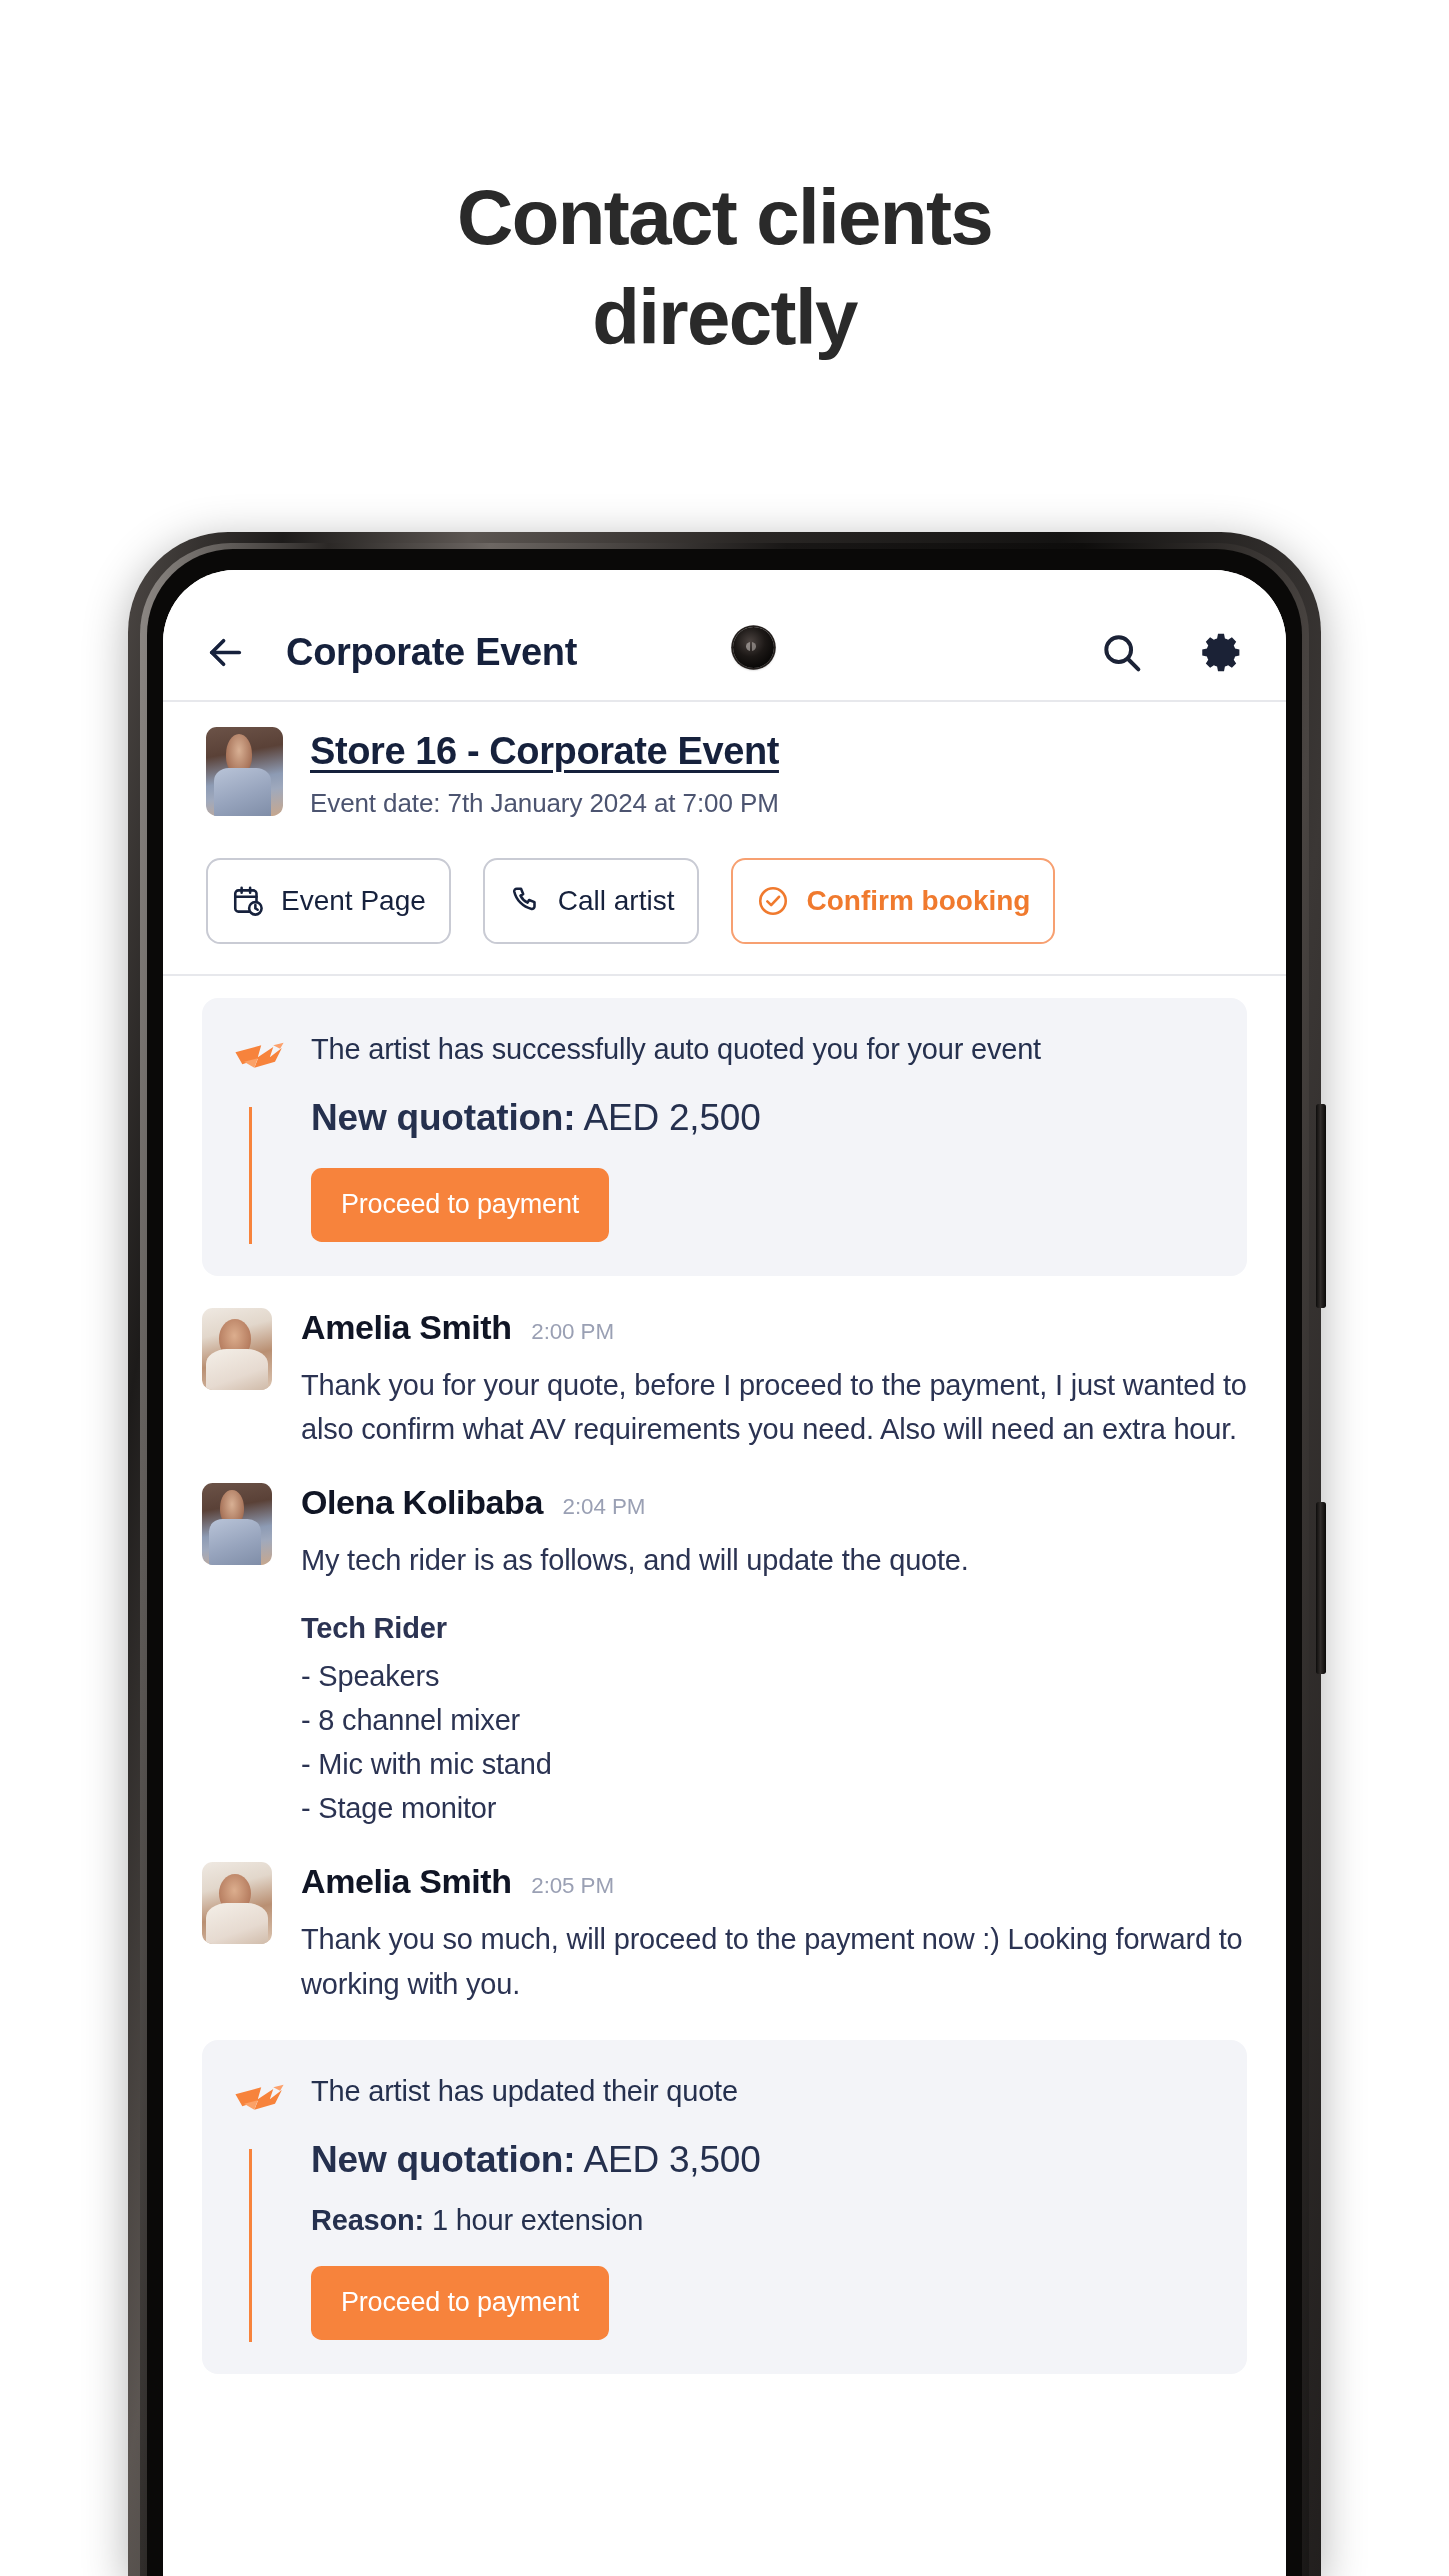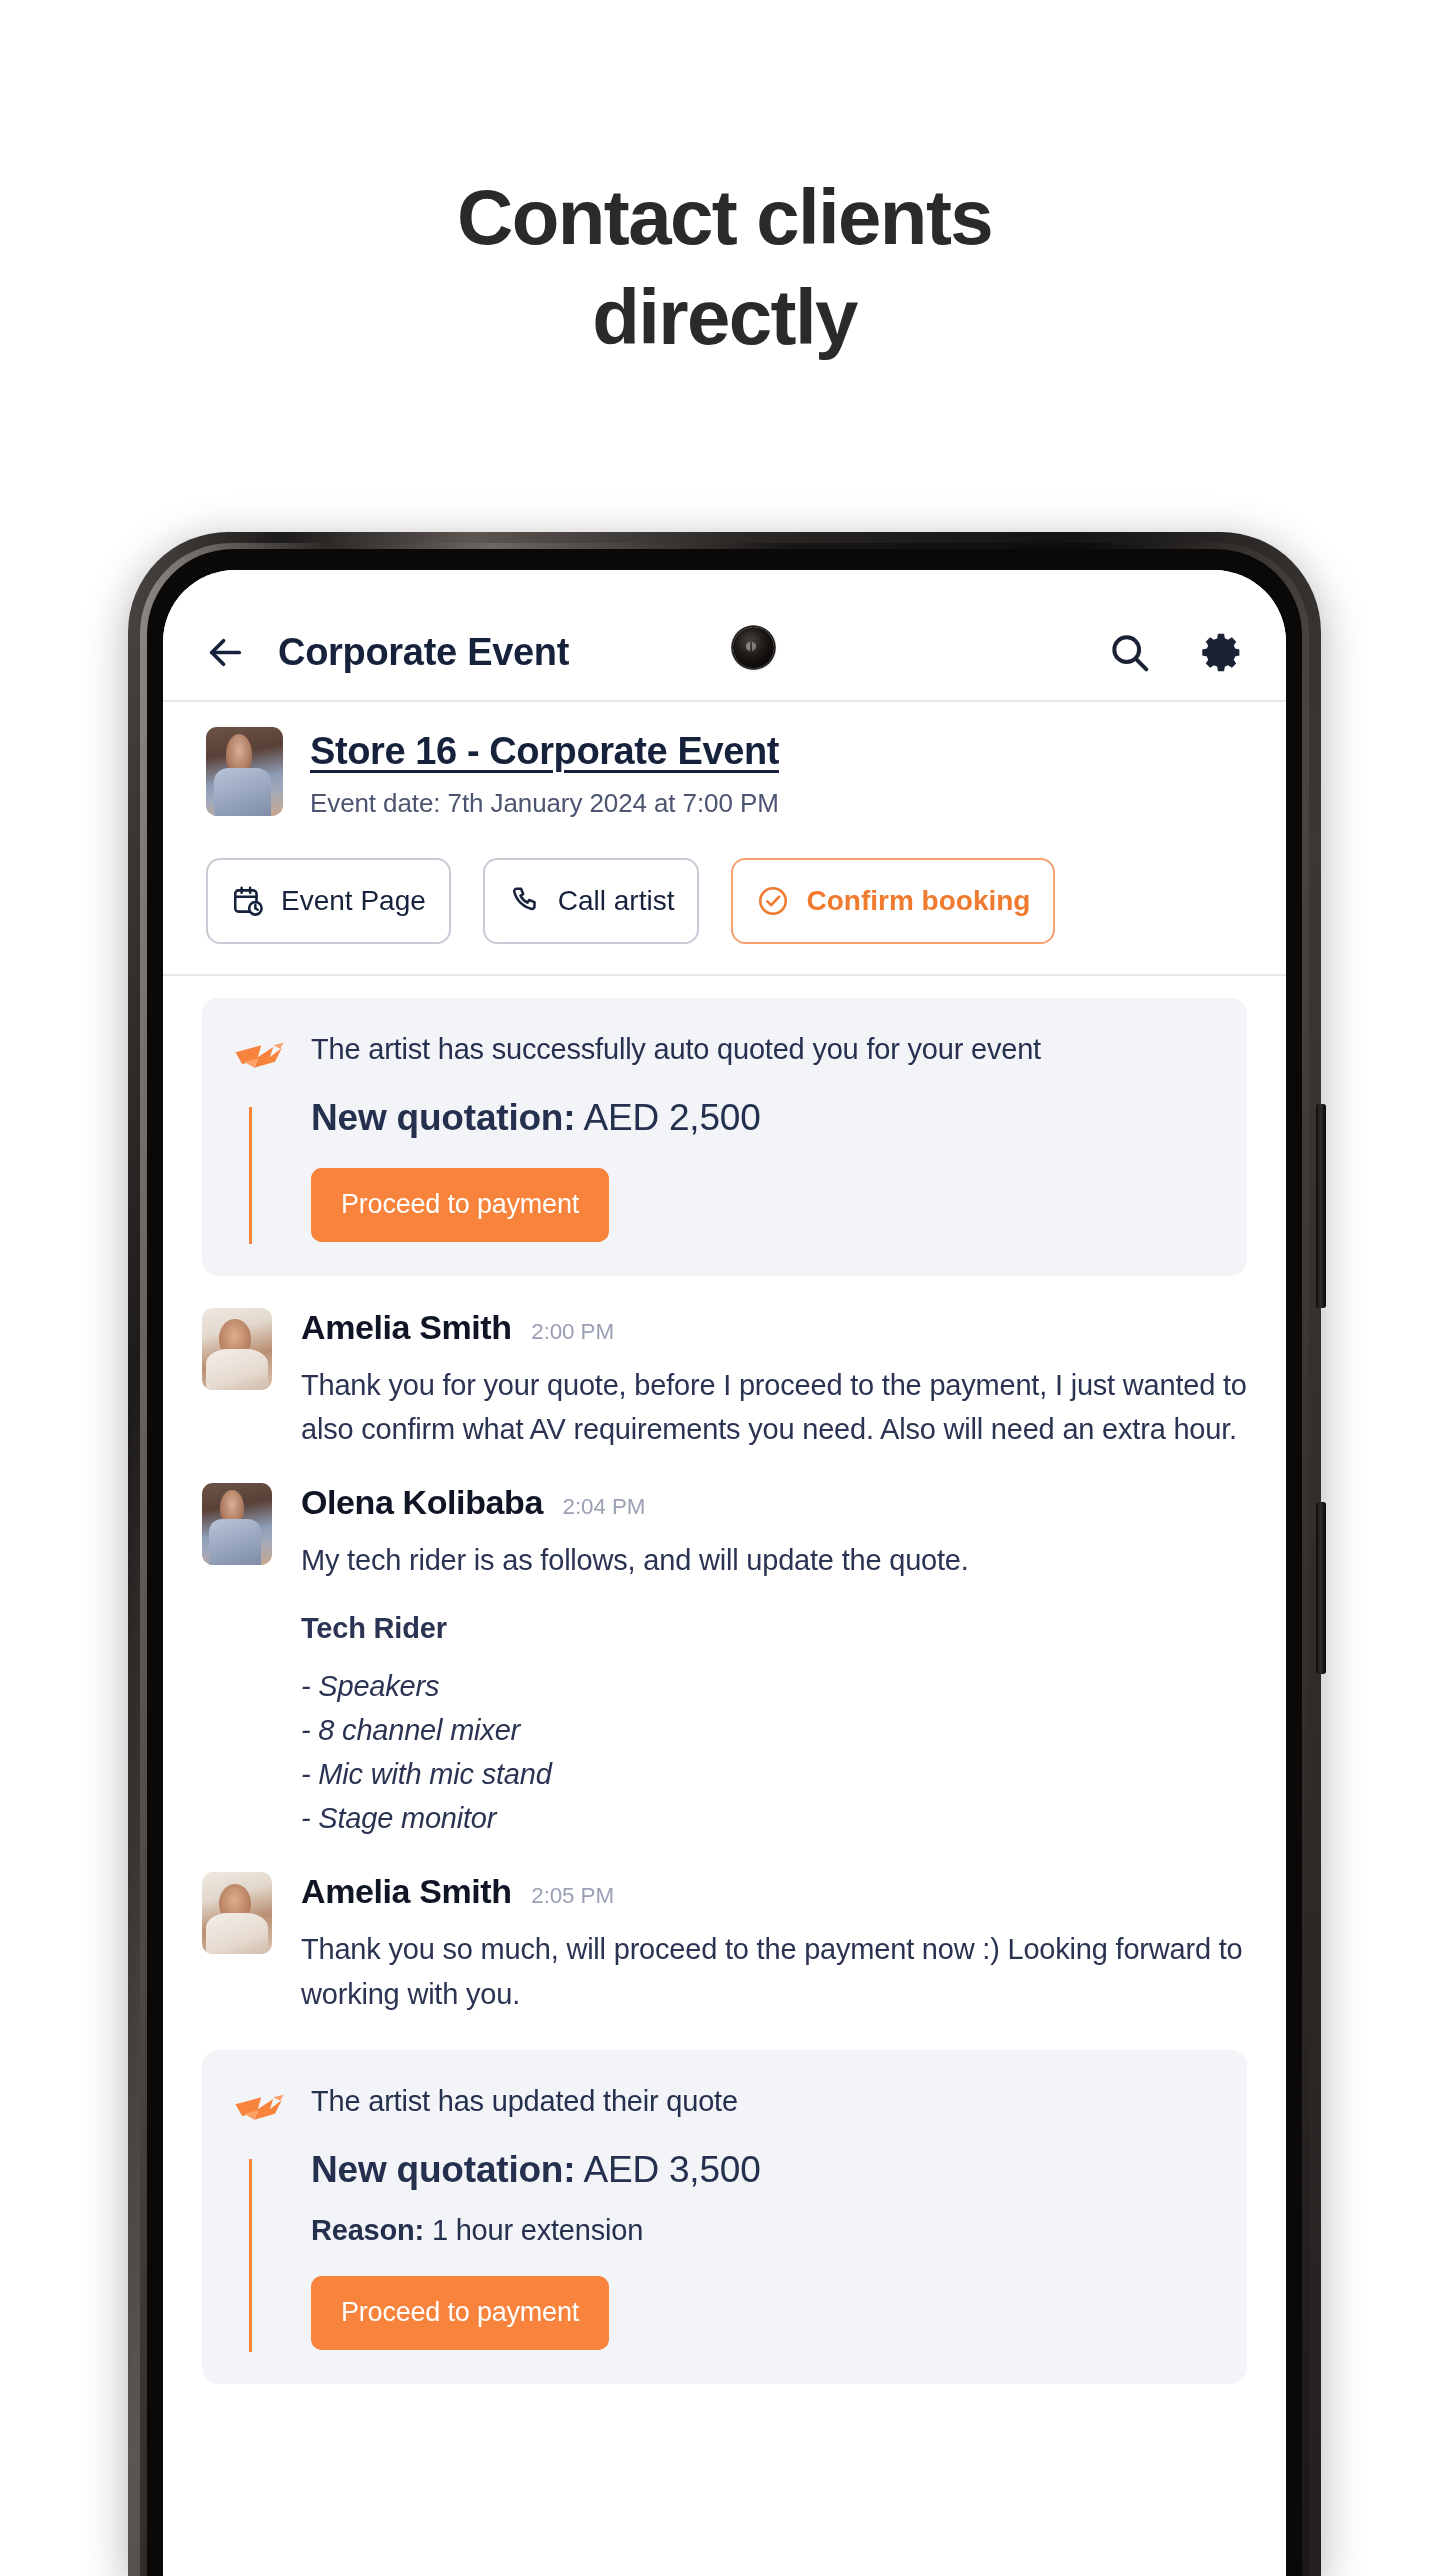--- a/index.html
+++ b/index.html
@@ -82,20 +82,21 @@
     background: linear-gradient(90deg,#cfc9c6 0 42%, transparent 42% 58%, #bdb6b2 58% 100%);
     opacity: .55;
   }
 
   
   .appbar {
     height: 130px;
     display: flex; align-items: center;
     padding: 34px 41px 0 39px;
     background: #fff;
+    gap: 8px;
   }
   .back-icon { width: 47px; height: 47px; flex: 0 0 auto; }
   .appbar-title {
     margin-left: 29px;
     font-size: 38px; font-weight: 600;
     color: #16213c; letter-spacing: -0.3px;
     white-space: nowrap;
   }
   .appbar-spacer { flex: 1 1 auto; }
   .appbar-icon { width: 45px; height: 45px; flex: 0 0 auto; }
@@ -250,21 +251,21 @@
   .msg-text {
     margin-top: 16px;
     font-size: 29px; color: #2b3352; line-height: 1.52;
     letter-spacing: -0.2px;
   }
   .msg-sub {
     margin-top: 30px;
     font-size: 29px; font-weight: 700; color: #2b3352;
     letter-spacing: -0.2px;
   }
-  .msg-list { margin-top: 19px; font-style: italic; }
+  .msg-list { margin-top: 9px; }
   .msg-list div {
     font-size: 29px; color: #2b3352; line-height: 1.52;
     letter-spacing: -0.2px;
   }
 </style>
 </head>
 <body>
 
 <div class="headline">
   <span class="ln">Contact clients</span>

